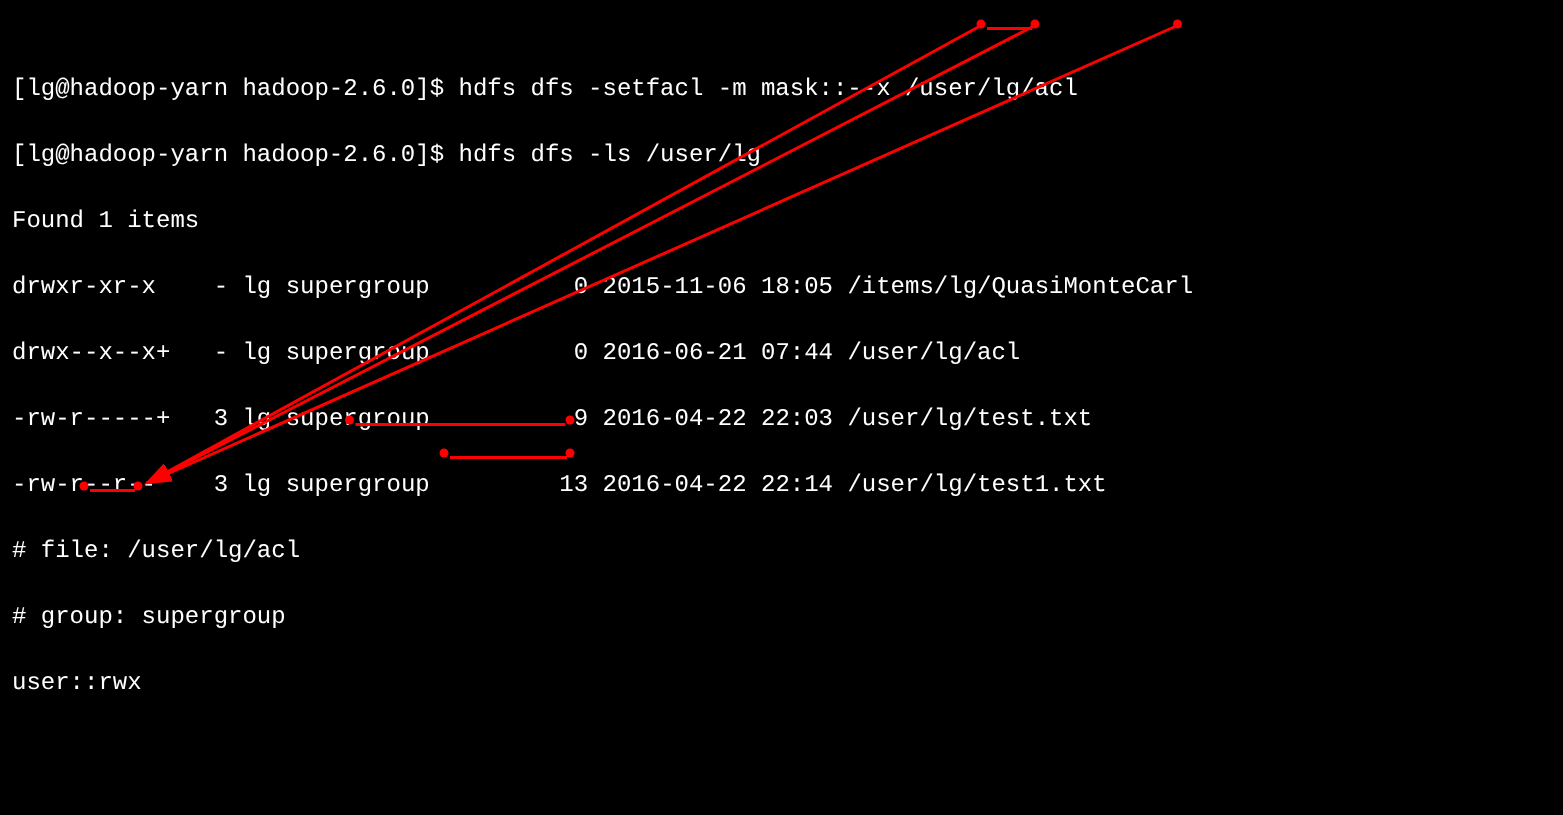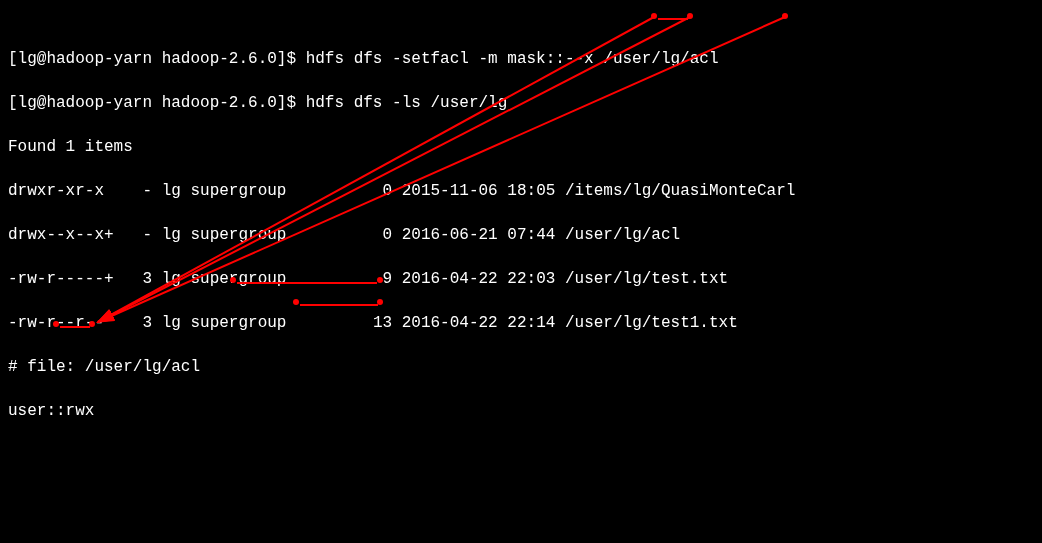--- a/index.html
+++ b/index.html
@@ -17,20 +17,21 @@
 <div class="term">
 
 <div class="line"><span>[lg@hadoop-yarn hadoop-2.6.0]$</span> <span>hdfs dfs -setfacl -m mask::--x /user/lg/acl</span></div>
 <div class="line"><span>[lg@hadoop-yarn hadoop-2.6.0]$</span> <span>hdfs dfs -ls /user/lg</span></div>
 <div class="line">Found 1 items</div>
 <div class="line"><span>drwxr-xr-x </span> <span>  - </span><span>lg</span> <span>supergroup</span> <span>         0</span> <span>2015-11-06 18:05</span> <span>/items/lg/QuasiMonteCarl</span></div>
 <div class="line"><span>drwx--x--x+</span> <span>  - </span><span>lg</span> <span>supergroup</span> <span>         0</span> <span>2016-06-21 07:44</span> <span>/user/lg/acl</span></div>
 <div class="line"><span>-rw-r-----+</span> <span>  3 </span><span>lg</span> <span>supergroup</span> <span>         9</span> <span>2016-04-22 22:03</span> <span>/user/lg/test.txt</span></div>
 <div class="line"><span>-rw-r--r-- </span> <span>  3 </span><span>lg</span> <span>supergroup</span> <span>        13</span> <span>2016-04-22 22:14</span> <span>/user/lg/test1.txt</span></div>
 <div class="line"># file: /user/lg/acl</div>
+<div class="line"># group: supergroup</div>
 <div class="line">user::rwx</div>
 
 
 
 
 
 
 
 
 

